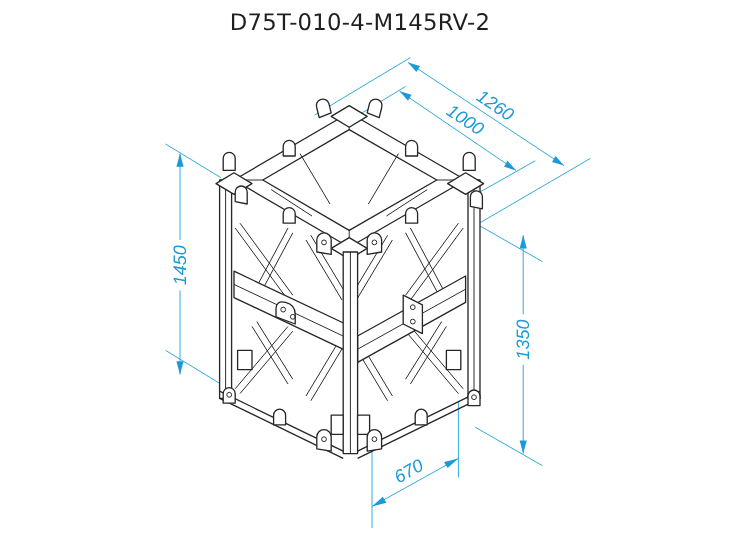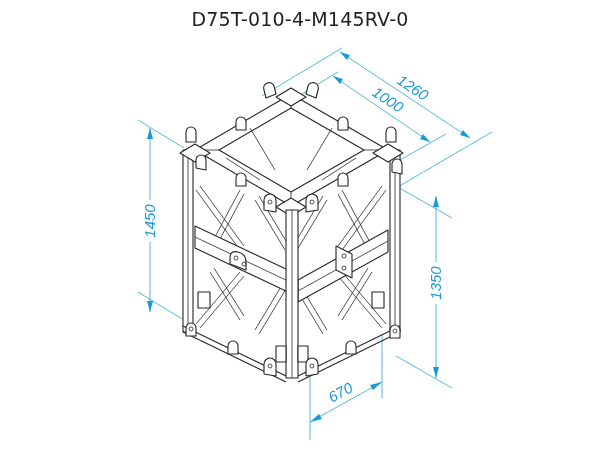--- a/index.html
+++ b/index.html
@@ -9,21 +9,21 @@
   svg.drawing { position: absolute; left: 0; top: 0; }
   .dim-text { font-family: "Liberation Sans", sans-serif; font-style: italic; font-size: 15px; fill: #1a9ad6; }
   .dim { stroke: #2aa6dc; stroke-width: 0.8; fill: none; }
   .arrow { fill: #1a9ad6; }
   .truss { stroke: #262626; stroke-width: 1.1; fill: #ffffff; stroke-linejoin: round; }
   .truss-thin { stroke: #262626; stroke-width: 0.8; fill: none; }
 </style>
 </head>
 <body>
 
-<div class="title"><span>D75T-010-4-M145RV-0</span></div>
+<div class="title"><span>D75T-010-4-M145RV-2</span></div>
 
 <svg class="drawing" width="610" height="450" viewBox="0 0 610 450">
 
   <g>
     <line class="dim" x1="262" y1="96" x2="342" y2="48"></line>
     <line class="dim" x1="396" y1="188" x2="492" y2="132"></line>
     <line class="dim" x1="340" y1="52" x2="470" y2="138"></line>
     <polygon class="arrow" points="340,52 350,55 347,60"></polygon>
     <polygon class="arrow" points="470,138 460,135 463,130"></polygon>
     <text class="dim-text" transform="translate(410,92) rotate(33.5)" text-anchor="middle">1260</text>

